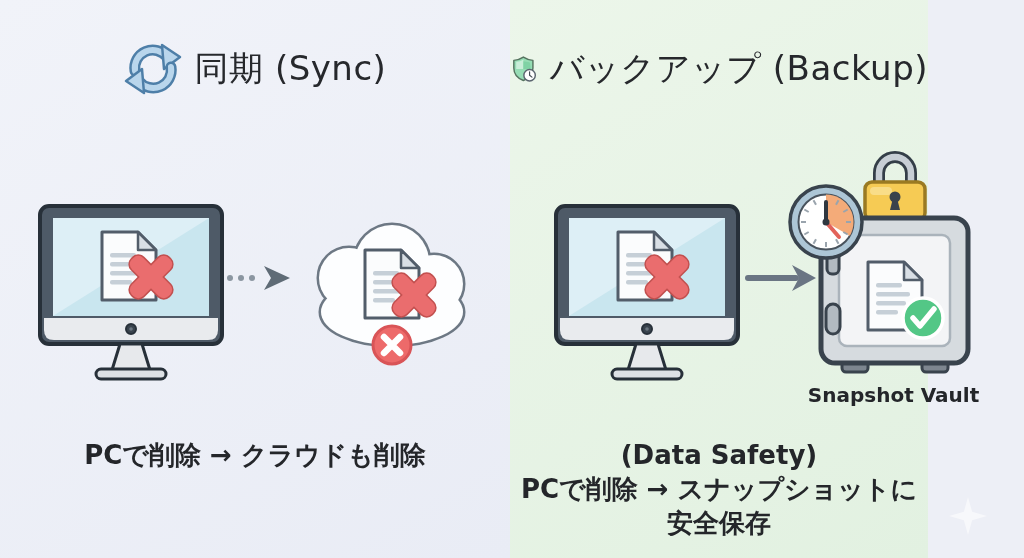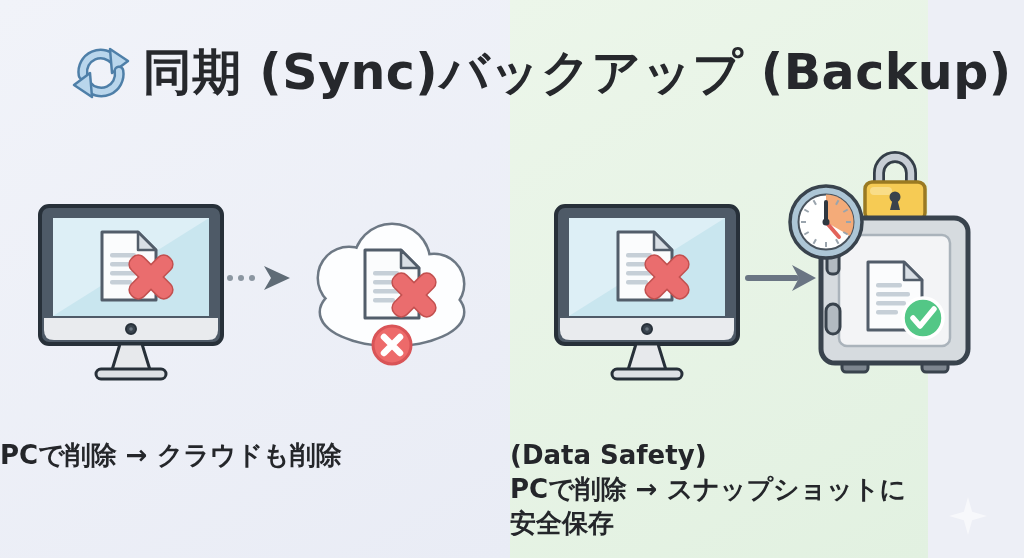--- a/index.html
+++ b/index.html
@@ -3,23 +3,23 @@
 <meta charset="utf-8">
 <style>
   * { margin:0; padding:0; box-sizing:border-box; }
   html,body { width:1024px; height:558px; overflow:hidden; }
   body { font-family:"DejaVu Sans","Liberation Sans",sans-serif; }
   .canvas { position:relative; width:1024px; height:558px; background:#edeff6; }
   .panel { position:absolute; top:0; height:558px; }
   .panel.sync   { left:0;   width:510px; background:linear-gradient(150deg,#f1f3f9 0%,#e9ecf5 100%); }
   .panel.backup { left:510px; width:418px; background:linear-gradient(150deg,#ecf6ea 0%,#e2f1e1 100%); }
   .header { position:absolute; top:40px; left:0; right:0; display:flex; align-items:center; justify-content:center; gap:13px; }
-  .title { font-size:49px; font-weight:700; color:#26282c; letter-spacing:0.5px; white-space:nowrap; }
+  .title { font-size:34px; font-weight:400; color:#26282c; letter-spacing:0.5px; white-space:nowrap; }
   .illus { position:absolute; }
-  .caption { position:absolute; top:439px; left:0; right:0; color:#24262a; font-weight:700; font-size:26px; line-height:1.3; }
+  .caption { position:absolute; top:439px; left:0; right:0; text-align:center; color:#24262a; font-weight:700; font-size:26px; line-height:1.3; }
   .vault-label { position:absolute; top:383px; left:276px; width:215px; text-align:center; font-size:20px; font-weight:700; color:#24262a; }
   .star { position:absolute; left:949px; top:497px; width:38px; height:38px; background:#ffffff; opacity:0.55;
           clip-path:polygon(50% 0%, 61% 39%, 100% 50%, 61% 61%, 50% 100%, 39% 61%, 0% 50%, 39% 39%); }
 </style>
 </head>
 <body>
 
 <svg width="0" height="0" style="position:absolute">
   <defs>
     <g id="doc">
@@ -178,20 +178,21 @@
           <line x1="40" y1="51" x2="40" y2="56" transform="rotate(270 40 76)"></line>
           <line x1="40" y1="51" x2="40" y2="56" transform="rotate(300 40 76)"></line>
           <line x1="40" y1="51" x2="40" y2="56" transform="rotate(330 40 76)"></line>
         </g>
         <path d="M40,76 V56" stroke="#2f3740" stroke-width="4" stroke-linecap="round"></path>
         <path d="M40,76 L53,91" stroke="#e2635a" stroke-width="4" stroke-linecap="round"></path>
         <circle cx="40" cy="76" r="3.5" fill="#2f3740"></circle>
       </g>
     </svg>
 
+    <div class="vault-label">Snapshot Vault</div>
 
     <div class="caption">
       <div>(Data Safety)</div>
       <div>PCで削除 → スナップショットに安全保存</div>
     </div>
   </section>
 
   <div class="star"></div>
 </div>
 

